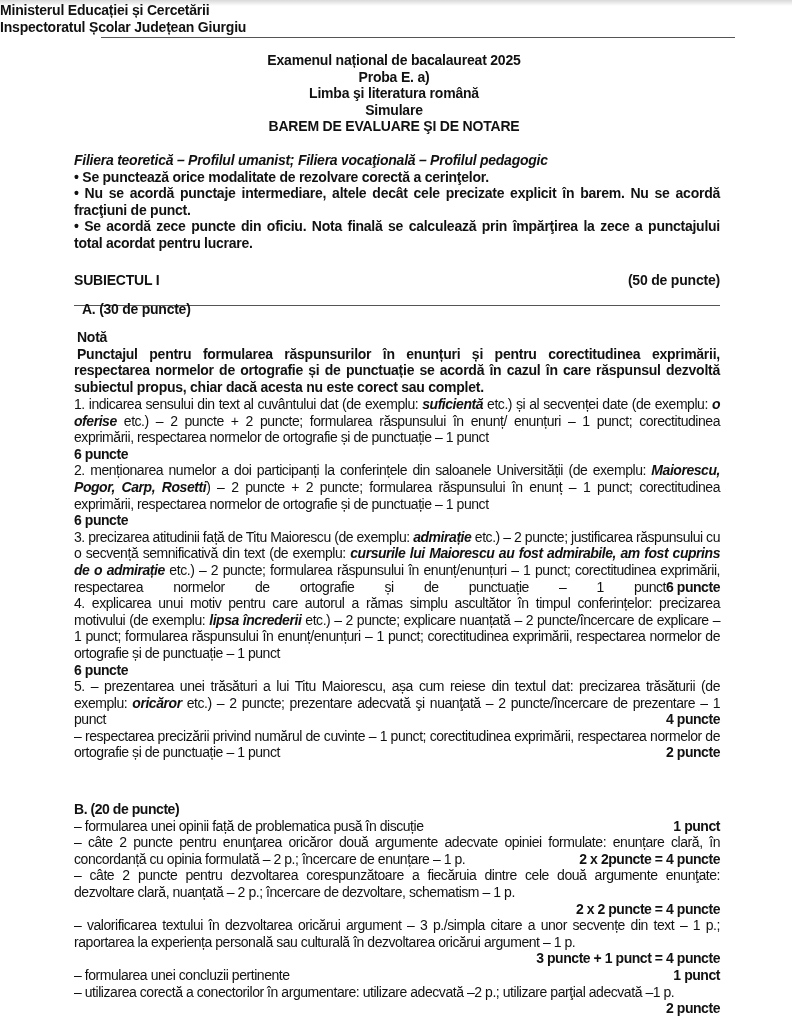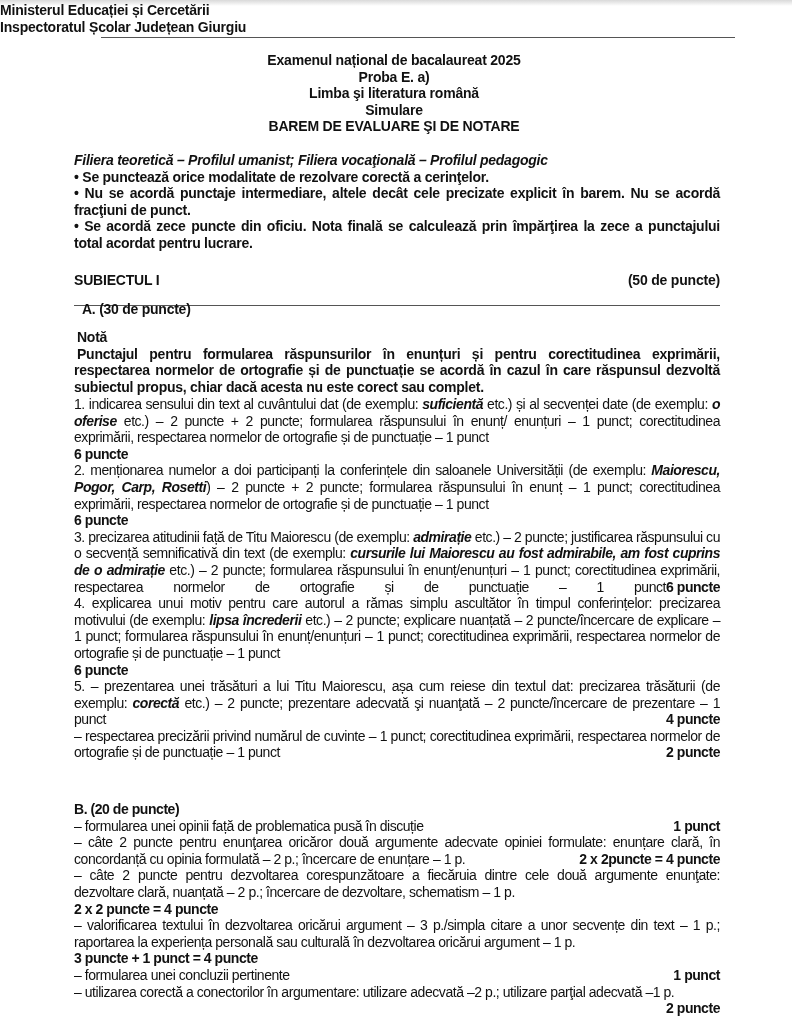--- a/index.html
+++ b/index.html
@@ -16,21 +16,21 @@
   .hdr-rule { position: absolute; left: 101px; width: 634px; top: 37px; height: 0;
     border-top: 1.3px solid #555; }
   .title { position: absolute; left: 0; width: 788px; text-align: center; top: 52px;
     font-weight: bold; font-size: 14px; line-height: 16.5px; letter-spacing: -0.2px; }
   .blk { position: absolute; left: 74px; width: 646px; font-size: 14px; line-height: 16.6px;
     letter-spacing: -0.25px; }
   .b { font-weight: bold; }
   .bi { font-weight: bold; font-style: italic; }
   .j { text-align: justify; text-align-last: left; }
   .row { display: flex; justify-content: space-between; gap: 32px; }
-  .r { font-weight: bold; }
+  .r { text-align: right; font-weight: bold; }
   .subj { position: absolute; left: 74px; width: 646px; top: 272px; font-weight: bold;
     font-size: 14px; line-height: 17px; display: flex; justify-content: space-between;
     border-bottom: 1.3px solid #555; padding-bottom: 16px; letter-spacing: -0.2px; }
   .cond { letter-spacing: -0.45px; }
 </style>
 </head>
 <body>
 
 <div class="topshade"></div>
 
@@ -77,21 +77,21 @@
       <div class="b">6 puncte</div>
     </div>
     <div>
       <div class="j" style="text-align-last: justify;"><span>3. precizarea atitudinii față de Titu Maiorescu (de exemplu: </span><span class="bi">admirație</span><span> etc.) – 2 puncte; justificarea răspunsului cu o secvență semnificativă din text (de exemplu: </span><span class="bi">cursurile lui Maiorescu au fost admirabile, am fost cuprins de o admirație</span><span> etc.) – 2 puncte; formularea răspunsului în enunț/enunțuri – 1 punct; corectitudinea exprimării, respectarea normelor de ortografie și de punctuație – 1 punct</span><span class="b" style="float:right">6 puncte</span></div>
     </div>
     <div>
       <div class="j"><span>4. explicarea unui motiv pentru care autorul a rămas simplu ascultător în timpul conferințelor: precizarea motivului (de exemplu: </span><span class="bi">lipsa încrederii</span><span> etc.) – 2 puncte; explicare nuanțată – 2 puncte/încercare de explicare – 1 punct; formularea răspunsului în enunț/enunțuri – 1 punct; corectitudinea exprimării, respectarea normelor de ortografie și de punctuație – 1 punct</span></div>
       <div class="b">6 puncte</div>
     </div>
     <div>
-      <div class="j"><span>5. – prezentarea unei trăsături a lui Titu Maiorescu, așa cum reiese din textul dat: precizarea trăsăturii (de exemplu: </span><span class="bi">corectă</span><span> etc.) – 2 puncte; prezentare adecvată şi nuanţată – 2 puncte/încercare de prezentare – 1 punct</span><span class="b" style="float:right">4 puncte</span></div>
+      <div class="j"><span>5. – prezentarea unei trăsături a lui Titu Maiorescu, așa cum reiese din textul dat: precizarea trăsăturii (de exemplu: </span><span class="bi">oricăror</span><span> etc.) – 2 puncte; prezentare adecvată şi nuanţată – 2 puncte/încercare de prezentare – 1 punct</span><span class="b" style="float:right">4 puncte</span></div>
       <div class="j"><span>– respectarea precizării privind numărul de cuvinte – 1 punct; corectitudinea exprimării, respectarea normelor de ortografie și de punctuație – 1 punct</span><span class="b" style="float:right">2 puncte</span></div>
     </div>
   </div>
 
   <div class="blk cond" style="top:801px">
     <div class="b">B. (20 de puncte)</div>
     <div class="row">
       <span>– formularea unei opinii față de problematica pusă în discuție</span>
       <span class="r">1 punct</span>
     </div>

